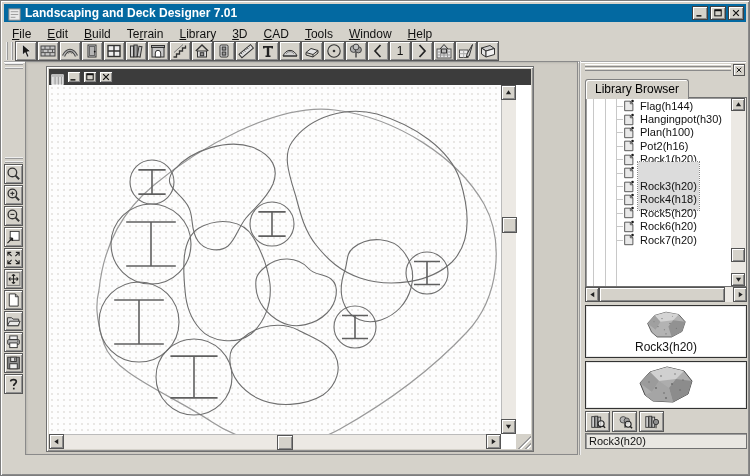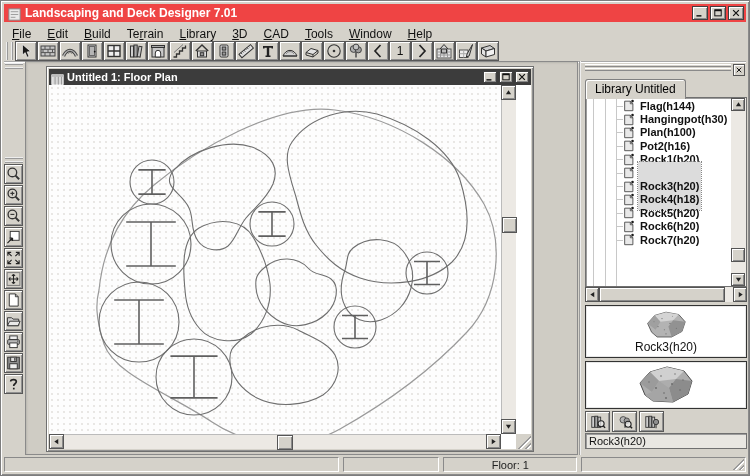--- a/index.html
+++ b/index.html
@@ -1,20 +1,20 @@
 <!DOCTYPE html>
 <html><head>
 <meta charset="utf-8">
 <style>
   html,body{margin:0;padding:0;background:#9a9a9a;}
   *{box-sizing:border-box;font-family:"Liberation Sans",sans-serif;}
   #app{position:relative;width:750px;height:476px;background:#d5d2ca;
        border:1px solid #7d7d7d;box-shadow:inset 1px 1px 0 #fff, inset -1px -1px 0 #8a8a8a;overflow:hidden;}
   
-  .titlebar{position:absolute;left:3px;top:3px;right:3px;height:18px;background:#ef4444;
+  .titlebar{position:absolute;left:3px;top:3px;right:3px;height:18px;background:#0369a1;
             display:flex;align-items:center;padding:0 2px;}
   .titlebar .ticon{width:15px;height:13px;margin:0 3px 0 1px;flex:0 0 auto;}
   .titlebar .ttext{color:#fff;font-weight:bold;font-size:12px;line-height:18px;white-space:nowrap;flex:1;}
   .winbtns{display:flex;gap:2px;}
   .wbtn{width:16px;height:14px;background:#d5d2ca;border:1px solid #404040;padding:0;
         box-shadow:inset 1px 1px 0 #fff, inset -1px -1px 0 #8a8a8a;display:flex;align-items:center;justify-content:center;}
   .wbtn svg{width:10px;height:10px;}
   
   .menubar{position:absolute;left:3px;top:22px;right:3px;height:21px;display:flex;align-items:center;font-size:12px;}
   .menuitem{padding:1px 8px;color:#111;cursor:default;white-space:nowrap;}
@@ -65,21 +65,21 @@
   .rtab{display:inline-block;margin:3px 0 0 2px;padding:2px 9px 3px 9px;font-size:12px;background:#d5d2ca;
         border:1px solid #808080;border-bottom:none;border-top-left-radius:3px;border-top-right-radius:3px;
         box-shadow:inset 1px 1px 0 #fff;position:relative;z-index:2;}
   .treebox{position:absolute;left:4px;top:36px;width:162px;height:190px;background:#fff;
            border:1px solid #707070;box-shadow:inset 1px 1px 0 #9c9c9c;overflow:hidden;}
   .tree-rows{position:absolute;left:0;top:1px;right:15px;bottom:0;font-size:11px;}
   .guide{position:absolute;top:0;bottom:0;width:1px;background:#c8c8c8;}
   .trow{position:relative;height:13.4px;display:flex;align-items:center;padding-left:37px;white-space:nowrap;}
   .trow .conn{position:absolute;left:30px;top:50%;width:7px;height:1px;background:#c8c8c8;}
   .trow svg{width:12px;height:13px;flex:0 0 auto;margin-right:3px;}
-  .trow .lbl{padding:18px 2px;color:#111;font-weight:bold;}
+  .trow .lbl{padding:18px 2px;color:#111;}
   .trow .lbl.sel{background:#dcdcdc;outline:1px dotted #888;}
   .tvscroll{position:absolute;right:0;top:0;bottom:0;width:15px;background:#ece9e4;}
   .thscroll{position:absolute;left:4px;top:226px;width:162px;height:15px;background:#ece9e4;}
   .preview{position:absolute;left:4px;width:162px;background:#fff;border:1px solid #333;
            box-shadow:0 0 0 1px #e8e8e8 inset;display:flex;flex-direction:column;align-items:center;justify-content:center;}
   .pcap{font-size:12px;color:#111;margin-top:1px;}
   .libbtns{position:absolute;left:4px;top:350px;display:flex;gap:2px;}
   .libbtns .tbtn{width:25px;height:21px;}
   .namefield{position:absolute;left:4px;top:372px;width:162px;height:16px;background:#e9e7e2;
              border:1px solid #707070;box-shadow:inset 1px 1px 0 #9c9c9c;font-size:11px;line-height:14px;padding:0 3px;color:#111;}
@@ -358,21 +358,20 @@
     </div>
 
   <div class="workspace">
     <div class="child">
       <div class="ctitle">
         <span class="ticon"><svg viewBox="0 0 16 14" xmlns="http://www.w3.org/2000/svg">
               <rect x="1" y="1" width="14" height="12" fill="#d9d9d9" stroke="#fff"></rect>
               <path d="M5 1v12M9 1v12M13 1v12" stroke="#8a8a8a"></path>
               <rect x="1" y="1" width="14" height="2.5" fill="#bbb"></rect>
             </svg></span>
-        <span class="ttext">Untitled 1: Floor Plan</span>
         <span class="winbtns" id="docbtns">
             <button class="wbtn">
               <svg viewBox="0 0 14 14" xmlns="http://www.w3.org/2000/svg">
                 <rect x="2" y="10" width="7" height="2" fill="#111"></rect>
               </svg>
             </button>
             <button class="wbtn">
               <svg viewBox="0 0 14 14" xmlns="http://www.w3.org/2000/svg">
                 <rect x="2.5" y="2.5" width="9" height="8.5" fill="none" stroke="#111" stroke-width="1.4"></rect>
                 <rect x="2.5" y="2.5" width="9" height="2" fill="#111"></rect>
@@ -460,21 +459,21 @@
     <div class="rhandle">
       <i></i>
         <i></i>
       <button class="rclose">
           <svg viewBox="0 0 14 14" xmlns="http://www.w3.org/2000/svg">
             <path d="M3 3 L11 11 M11 3 L3 11" stroke="#111" stroke-width="1.7"></path>
           </svg>
         </button>
     </div>
     <div class="rtab">
-      <span>Library Untitled</span>
+      <span>Library Browser</span>
     </div>
 
     <div class="treebox">
       <div class="guide" style="left:7px;"></div>
       <div class="guide" style="left:19px;"></div>
       <div class="guide" style="left:30px;"></div>
       <div class="tree-rows" id="tree">
           <div class="trow">
             <i class="conn"></i>
             <span style="width: 12px; height: 13px; flex: 0 0 auto; margin-right: 3px; display: inline-block;"><svg viewBox="0 0 13 15" xmlns="http://www.w3.org/2000/svg">
@@ -671,22 +670,14 @@
             <rect x="9" y="2.5" width="3" height="11.5" fill="#c4c4c4" stroke="#333"></rect>
             <circle cx="13.5" cy="8" r="3" fill="#8e8e8e" stroke="#333"></circle>
             <rect x="12.9" y="10.5" width="1.3" height="4.5" fill="#444"></rect>
           </svg>
         </button>
       </div>
 
     <div class="namefield">Rock3(h20)</div>
   </div>
 
-  <div class="statusbar" id="statusbar">
-      <div class="seg" style="width: 335px;"></div>
-      <div class="seg" style="width: 97px;"></div>
-      <div class="seg" style="width: 134px;">Floor: 1</div>
-      <div class="seg" style="width: 165px;">
-        <i class="grip"></i>
-      </div>
-    </div>
 
 </div>
 
 </body></html>

